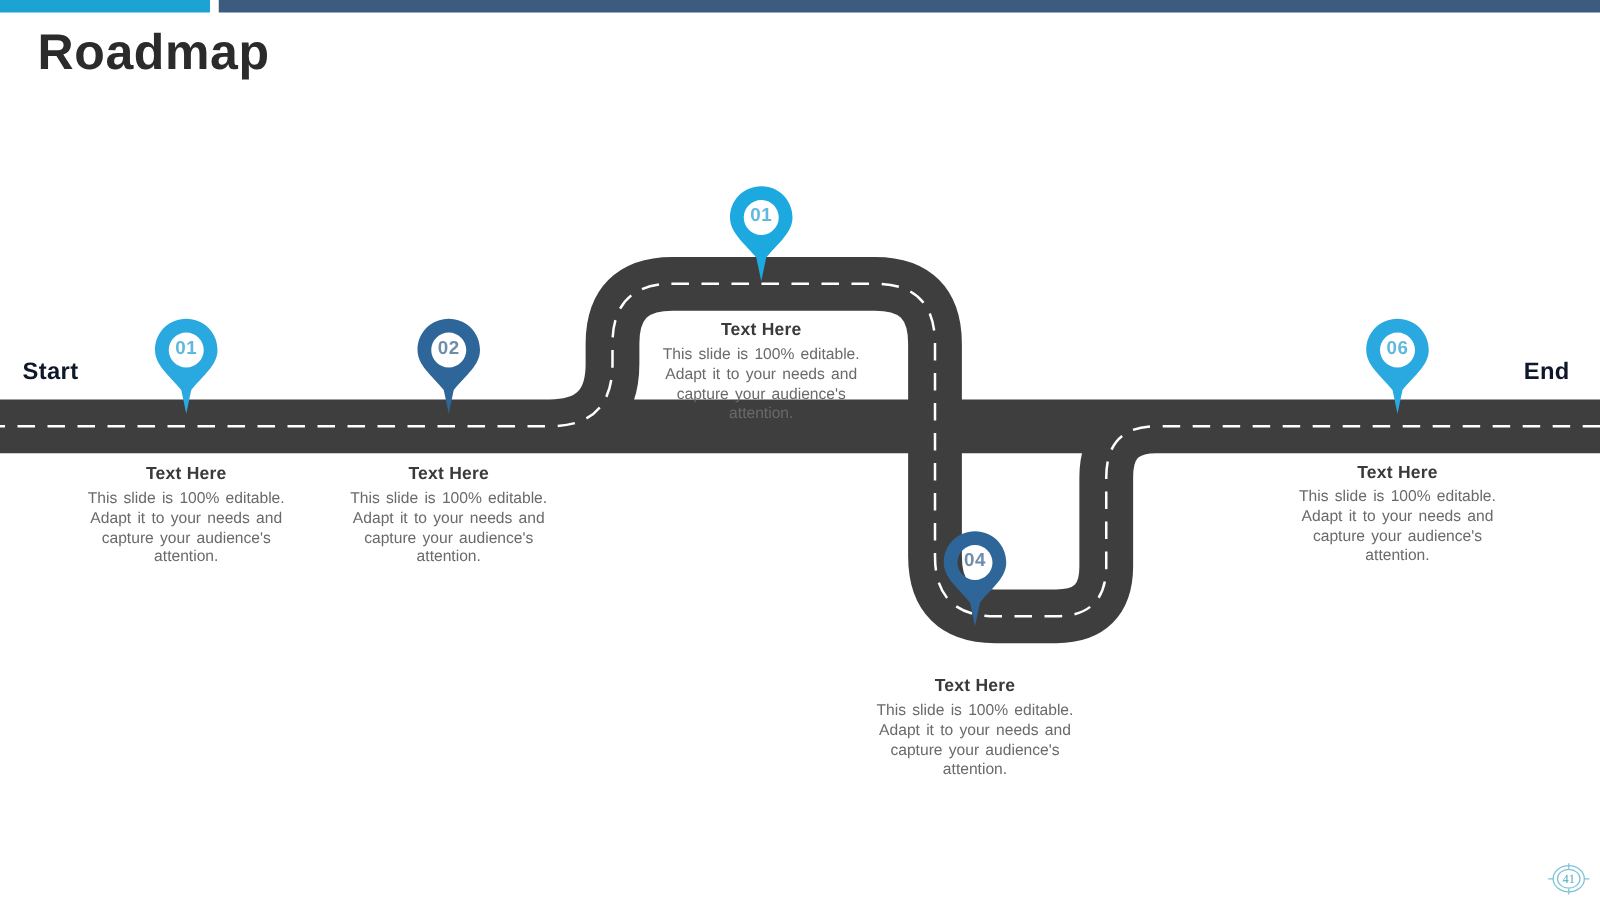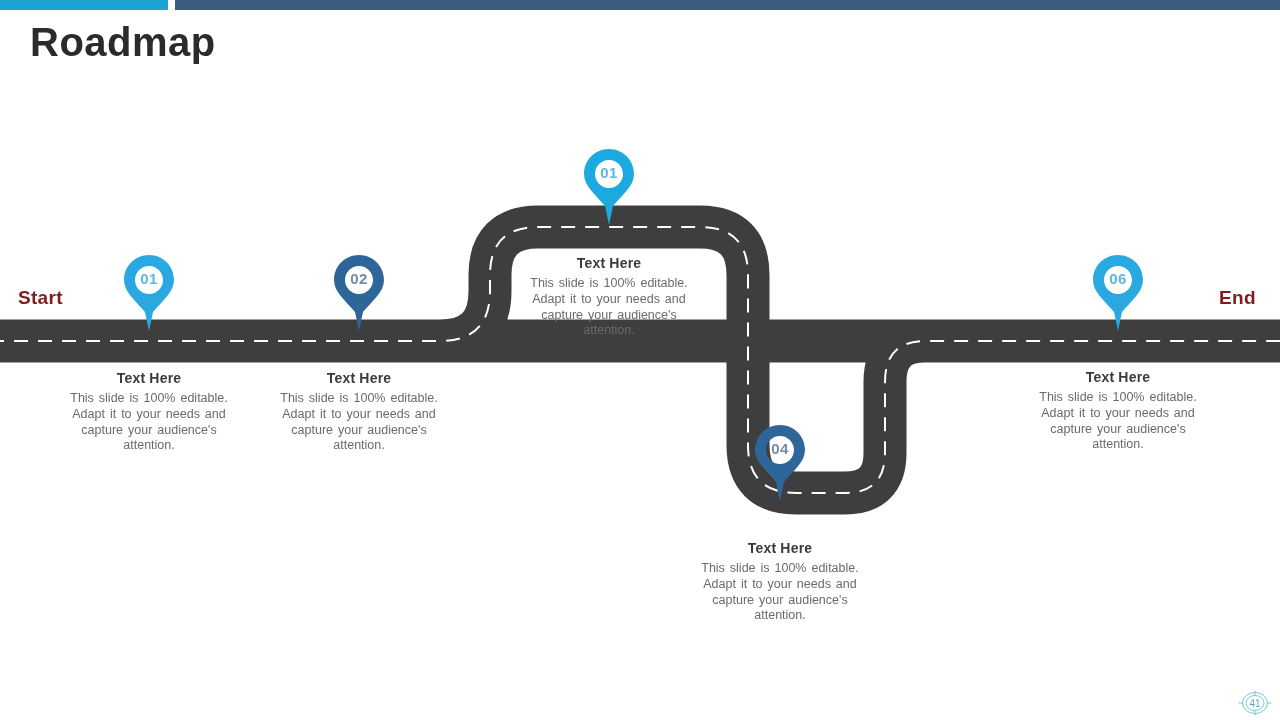--- a/index.html
+++ b/index.html
@@ -44,21 +44,21 @@
     top: 0;
     width: 1280px;
     height: 720px;
   }
 
   
   .endpoint-label {
     position: absolute;
     font-size: 19px;
     font-weight: bold;
-    color: #7f1d1d;
+    color: #0f172a;
     letter-spacing: 0.3px;
   }
   .label-start { left: 18px;  top: 287px; }
   .label-end   { left: 1219px; top: 287px; }
 
   
   .pin {
     position: absolute;
     width: 62px;
     height: 86px;
@@ -108,20 +108,21 @@
   .page-badge svg { display: block; }
   .page-badge-num {
     position: absolute;
     left: 0; top: 0;
     width: 34px; height: 26px;
     display: flex;
     align-items: center;
     justify-content: center;
     font-size: 10px;
     color: #5aa8c4;
+    font-family: Liberation Serif, serif;
   }
 </style>
 </head>
 <body>
 
 <div class="topbar topbar-left"></div>
 <div class="topbar topbar-right"></div>
 
 <div class="page-title">Roadmap</div>
 

